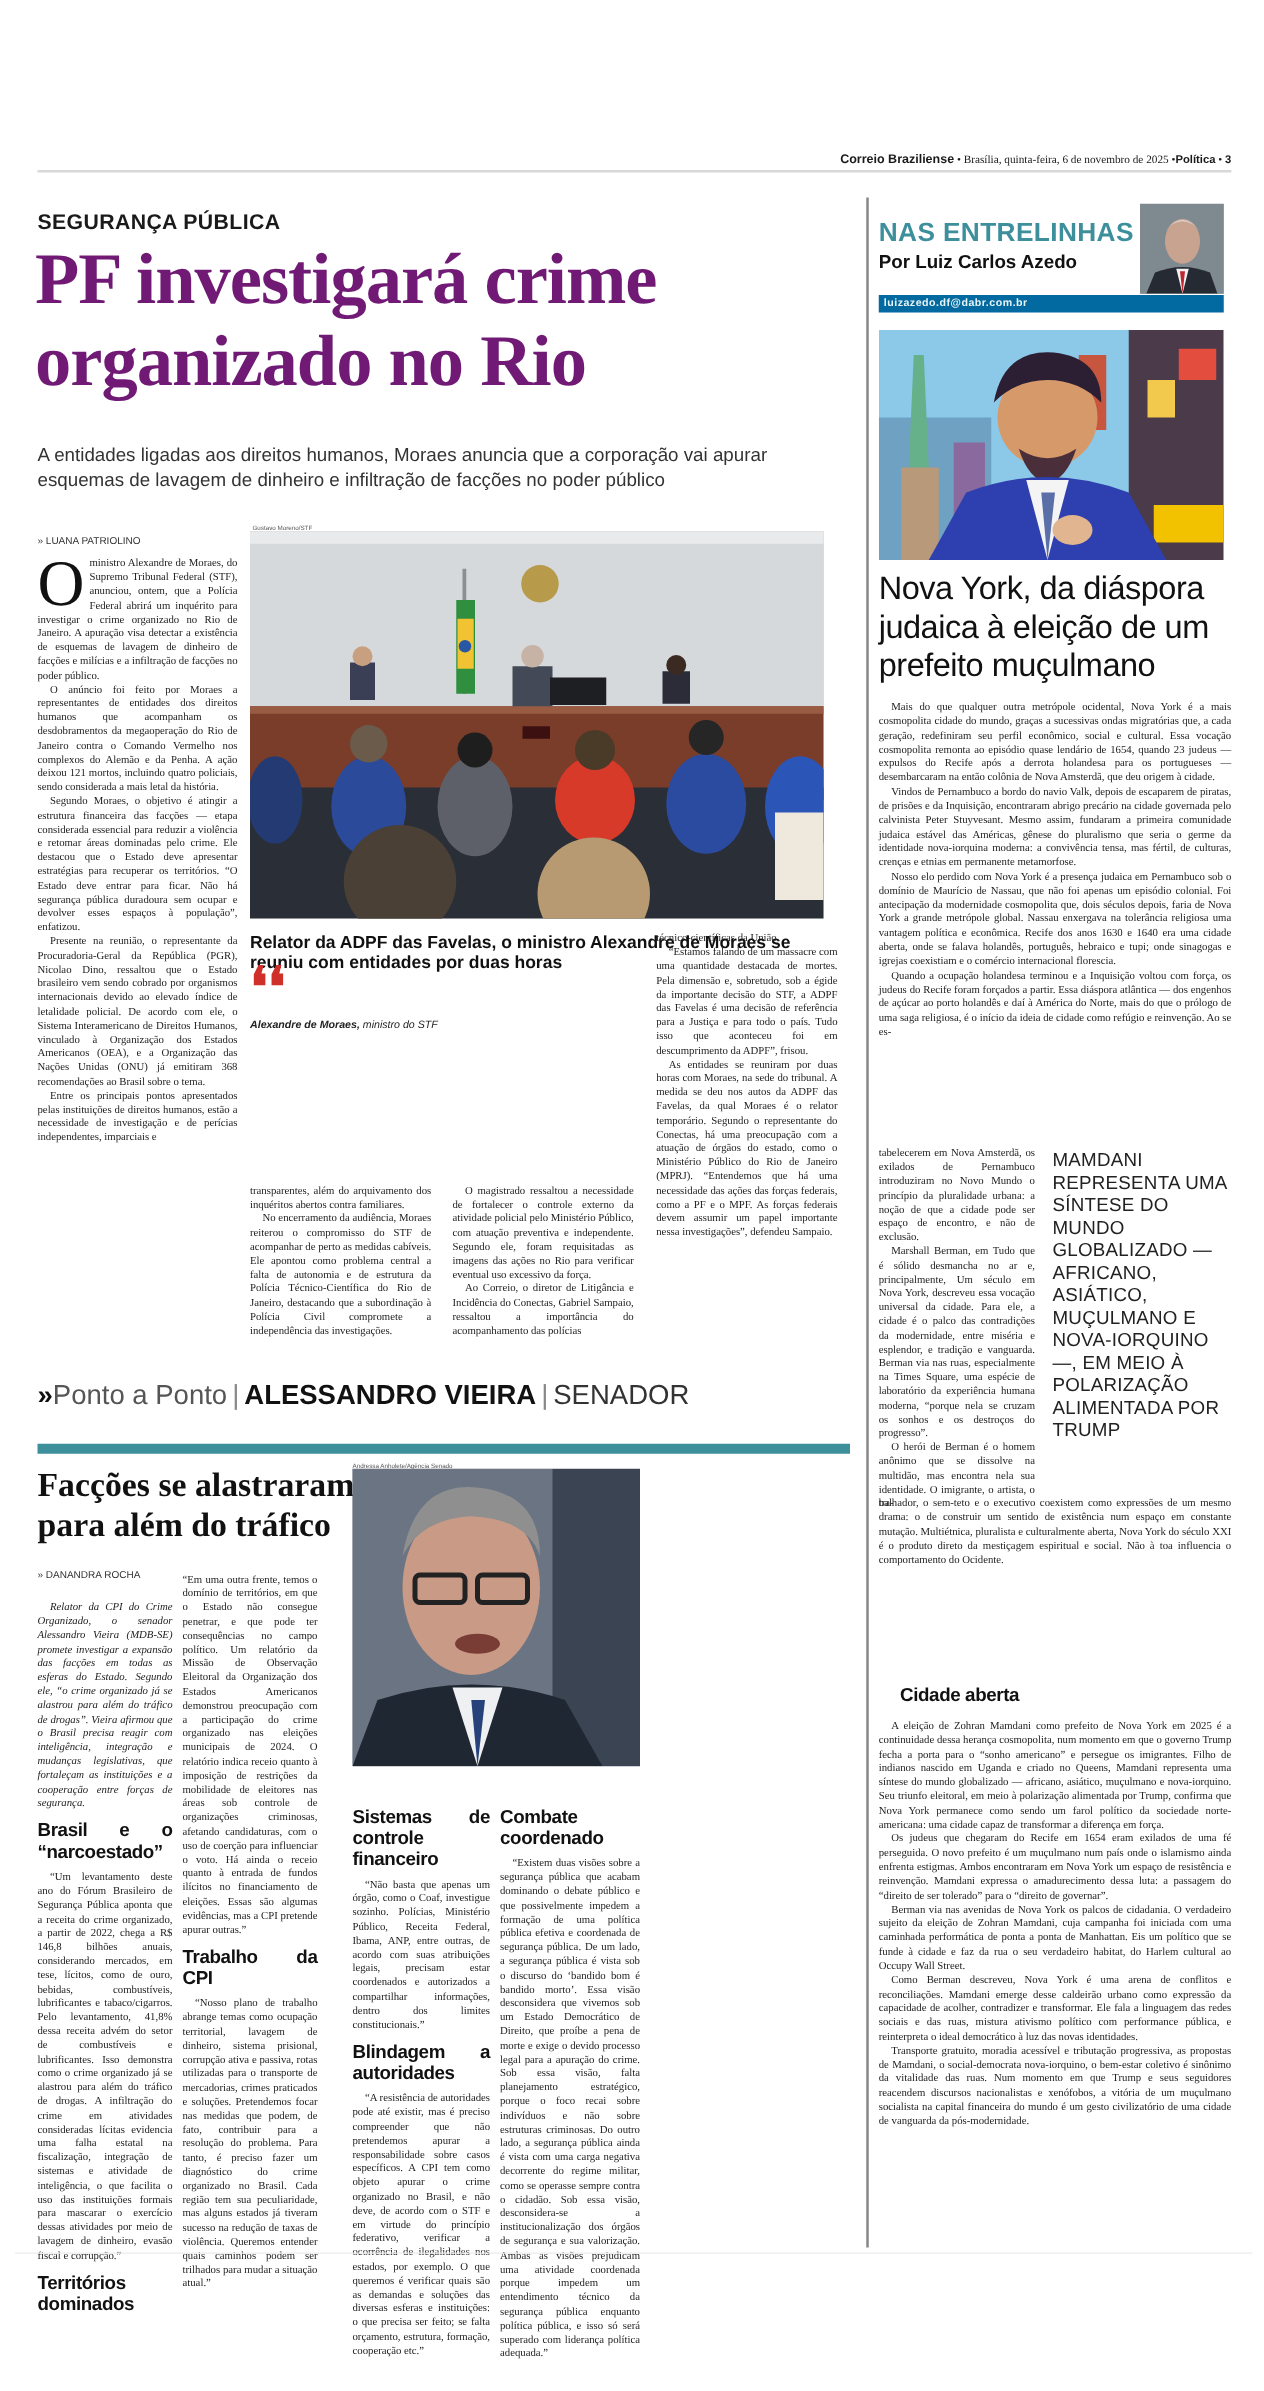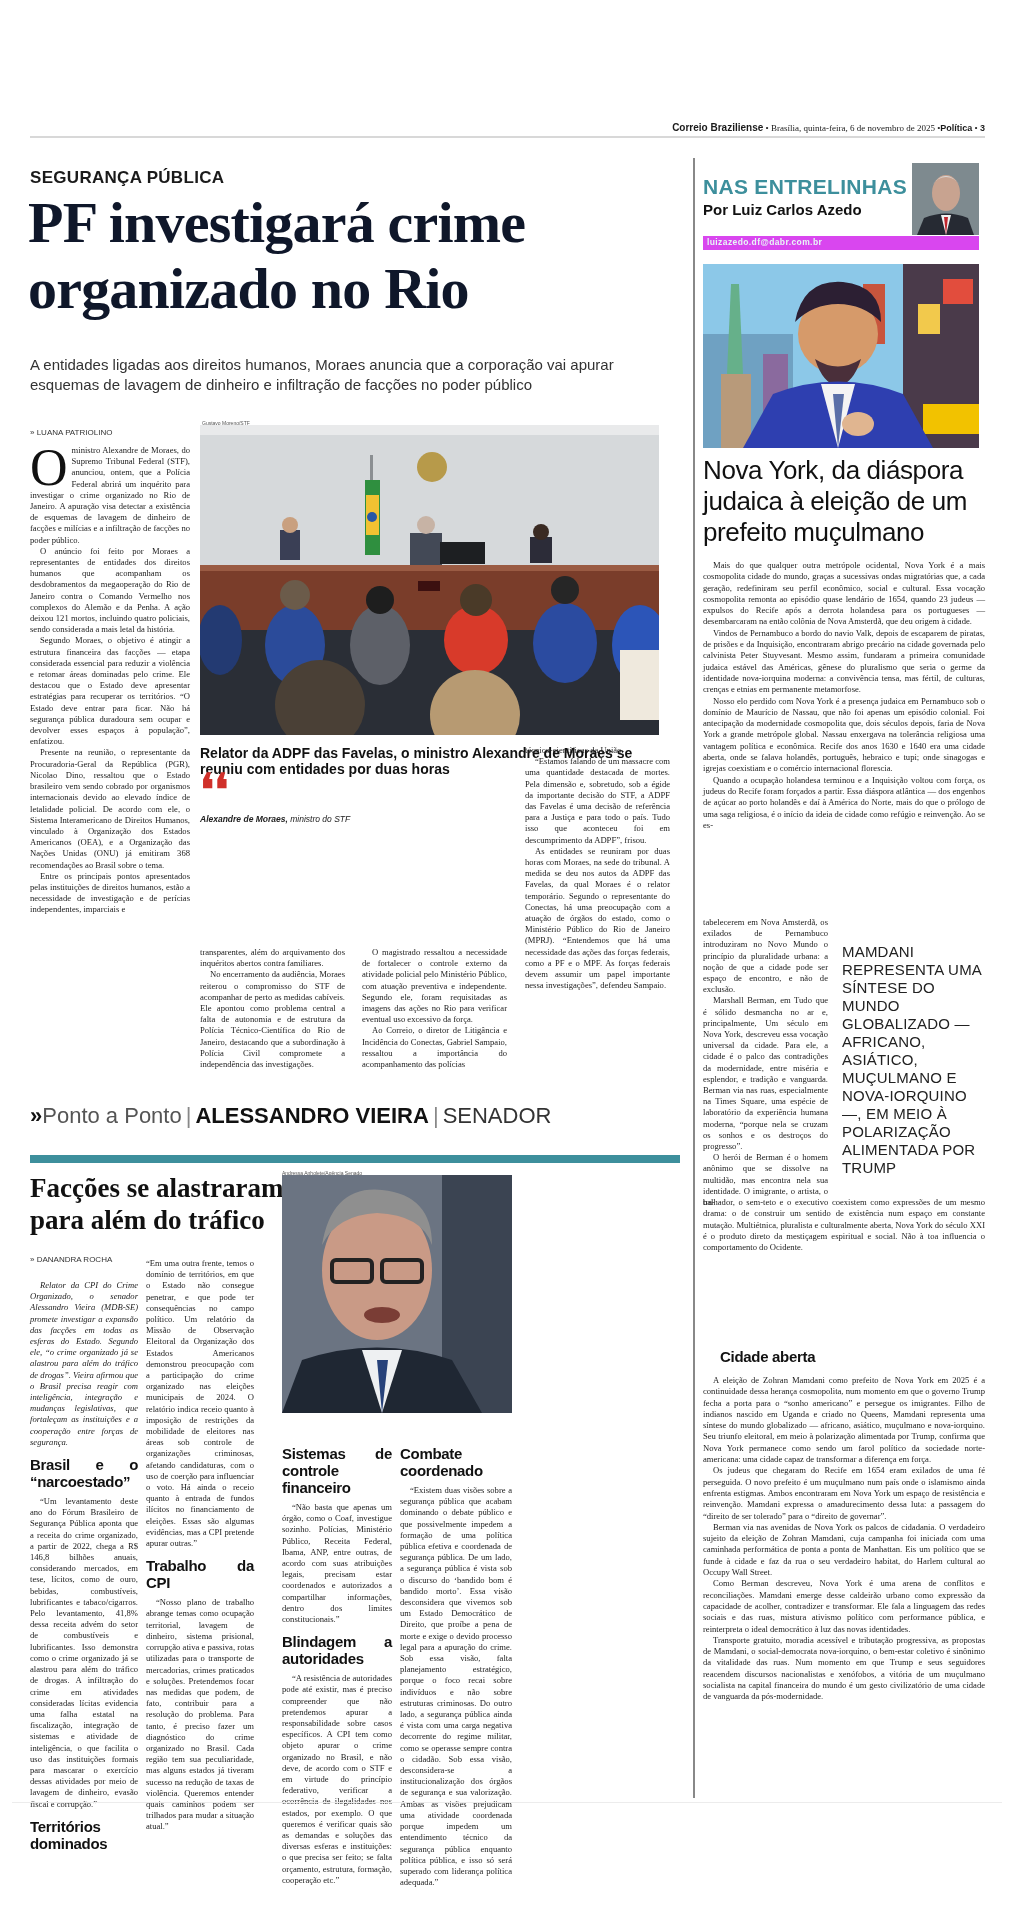--- a/index.html
+++ b/index.html
@@ -11,21 +11,21 @@
   .body-text p.noindent { text-indent: 0; }
   .subhead { font-family: "Liberation Sans", sans-serif; font-weight: bold; font-size: 15px; line-height: 17px; color: #111; letter-spacing: -0.3px; margin-left: 17px; }
 
   
   #masthead { left: 30px; top: 122px; width: 955px; height: 16px; border-bottom: 2px solid #d8d8d8; font-size: 9px; text-align: right; }
   #masthead .paper { font-family: "Liberation Sans", sans-serif; font-weight: bold; font-size: 10px; }
   #masthead .section { font-family: "Liberation Sans", sans-serif; font-weight: bold; }
 
   
   #kicker { left: 30px; top: 168px; font-family: "Liberation Sans", sans-serif; font-weight: bold; font-size: 17px; letter-spacing: 0.3px; }
-  #headline { left: 28px; top: 190px; width: 650px; font-family: "Liberation Serif", serif; font-weight: bold; font-size: 58px; line-height: 66px; letter-spacing: -0.8px; color: #0f172a; }
+  #headline { left: 28px; top: 190px; width: 650px; font-family: "Liberation Serif", serif; font-weight: bold; font-size: 58px; line-height: 66px; letter-spacing: -0.8px; color: #701a75; }
   #dek { left: 30px; top: 355px; width: 650px; font-family: "Liberation Sans", sans-serif; font-size: 15px; line-height: 20px; color: #333; }
   #byline1 { left: 30px; top: 428px; font-family: "Liberation Sans", sans-serif; font-size: 8px; color: #333; }
   #photo1-credit { left: 202px; top: 420px; font-size: 5px; font-family: "Liberation Sans", sans-serif; color: #555; }
   #photo1 { left: 200px; top: 425px; width: 459px; height: 310px; overflow: hidden; background: #cfd2d4; }
   #caption1 { left: 200px; top: 745px; width: 470px; font-family: "Liberation Sans", sans-serif; font-weight: bold; font-size: 14px; color: #111; }
 
   #col1-top { left: 30px; top: 445px; width: 160px; }
   .dropcap { float: left; font-family: "Liberation Serif", serif; font-size: 52px; line-height: 42px; margin: 2px 4px 0 0; color: #111; }
 
   #pullquote { left: 200px; top: 776px; width: 320px; }
@@ -56,28 +56,28 @@
   #b-col2 { left: 146px; top: 1258px; width: 108px; }
   #b-col3 { left: 282px; top: 1445px; width: 110px; }
   #b-col4 { left: 400px; top: 1445px; width: 112px; }
   #b-col1 .lead { font-style: italic; }
 
   
   #rc-rule { left: 693px; top: 158px; width: 2px; height: 1640px; background: #888; }
   #rc-header { left: 703px; top: 163px; width: 276px; height: 82px; }
   #rc-header .kicker { font-family: "Liberation Sans", sans-serif; font-weight: bold; font-size: 21px; color: #3d8f9c; letter-spacing: 0.3px; margin-top: 12px; }
   #rc-header .author { font-family: "Liberation Sans", sans-serif; font-weight: bold; font-size: 15px; color: #111; margin-top: 2px; }
-  #rc-email { left: 703px; top: 236px; width: 276px; height: 14px; background: #d946ef; color: #e8f5f7; font-family: "Liberation Sans", sans-serif; font-size: 8.5px; font-weight: bold; padding: 1px 4px; letter-spacing: 0.4px; }
+  #rc-email { left: 703px; top: 236px; width: 276px; height: 14px; background: #0369a1; color: #e8f5f7; font-family: "Liberation Sans", sans-serif; font-size: 8.5px; font-weight: bold; padding: 1px 4px; letter-spacing: 0.4px; }
   #rc-avatar { left: 912px; top: 163px; width: 67px; height: 72px; background: #7e8a8f; overflow: hidden; }
   #rc-illus { left: 703px; top: 264px; width: 276px; height: 184px; overflow: hidden; }
   #rc-headline { left: 703px; top: 455px; width: 282px; font-family: "Liberation Sans", sans-serif; font-size: 26px; line-height: 31px; color: #111; letter-spacing: -0.4px; }
   #rc-body1 { left: 703px; top: 560px; width: 282px; }
   #rc-body1 .body-text, #rc-body2 .body-text, #rc-body3 .body-text { font-size: 8.6px; line-height: 11.3px; }
   #rc-body-narrow { left: 703px; top: 917px; width: 125px; }
-  #rc-bigquote { left: 842px; top: 943px; width: 145px; font-family: "Liberation Sans", sans-serif; font-size: 15px; line-height: 18px; color: #222; letter-spacing: 0.2px; }
+  #rc-bigquote { left: 842px; top: 920px; width: 145px; font-family: "Liberation Sans", sans-serif; font-size: 15px; line-height: 18px; color: #222; letter-spacing: 0.2px; }
   #rc-body2 { left: 703px; top: 1197px; width: 282px; }
   #rc-sub { left: 703px; top: 1348px; }
   #rc-body3 { left: 703px; top: 1375px; width: 282px; }
 
   .bottom-rule { left: 12px; top: 1802px; width: 990px; height: 1px; background: #ececec; }
 </style>
 </head>
 <body>
 
 <div id="masthead" class="abs">

